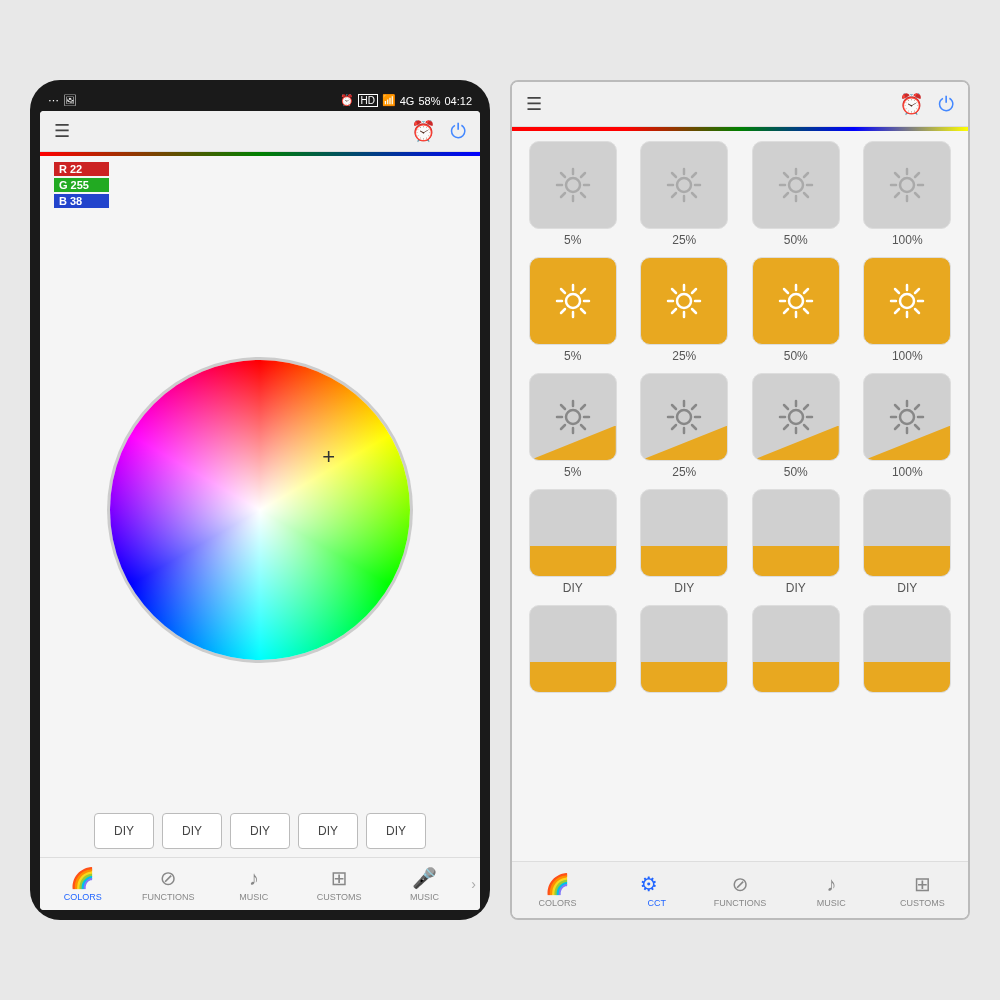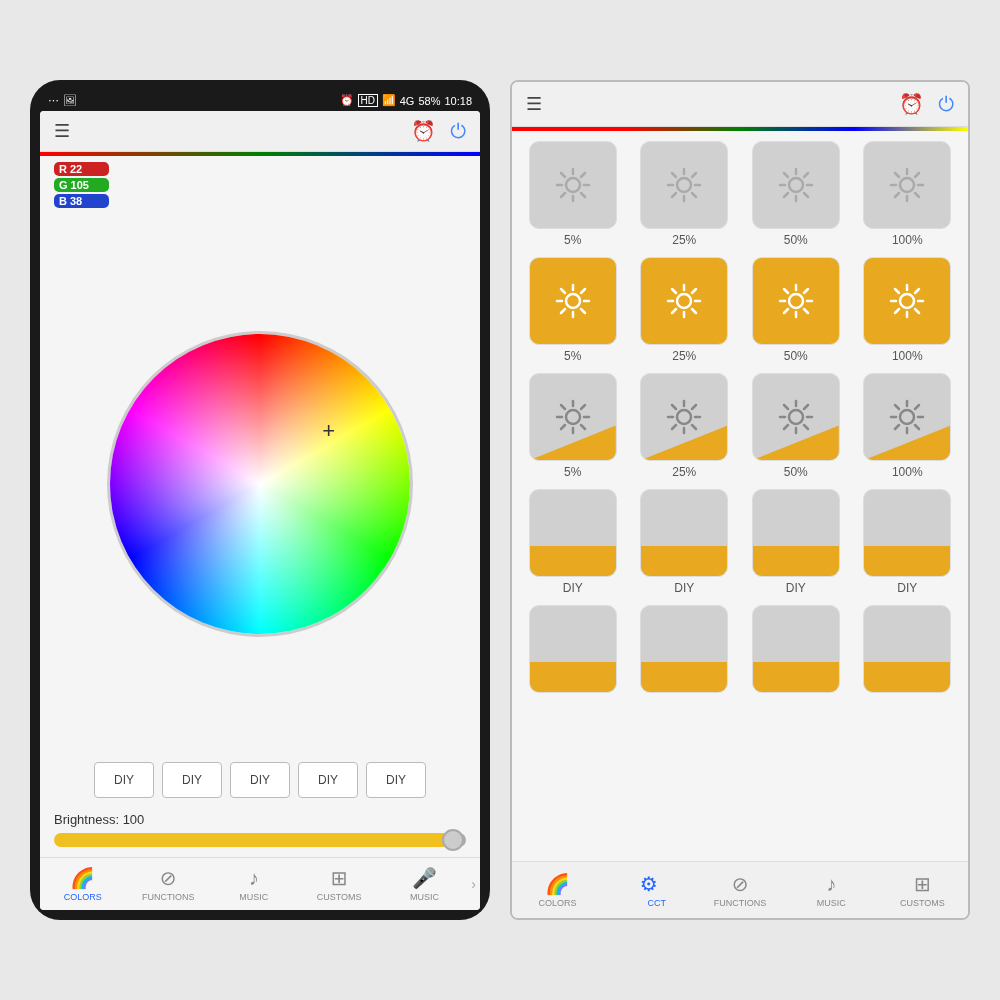--- a/index.html
+++ b/index.html
@@ -74,21 +74,21 @@
       display: flex;
       flex-direction: column;
       gap: 2px;
     }
     .rgb-label {
       display: inline-block;
       color: white;
       font-size: 11px;
       font-weight: bold;
       padding: 1px 5px;
-      border-radius: 5px;
+      border-radius: 0;
       width: 55px;
     }
     .rgb-r { background: #cc2222; }
     .rgb-g { background: #22aa22; }
     .rgb-b { background: #2244cc; }
 
     
     .color-wheel-area {
       display: flex;
       justify-content: center;
@@ -348,54 +348,48 @@
       <div class="left-icons">
         <span>⋯</span>
         <span>🖼</span>
       </div>
       <div class="right-info">
         <span>⏰</span>
         <span style="font-size:10px;border:1px solid white;padding:0 2px;">HD</span>
         <span>📶</span>
         <span>4G</span>
         <span>58%</span>
-        <span>10:18</span>
+        <span>04:12</span>
       </div>
     </div>
     <div class="phone-screen-left">
       <div class="app-header">
         <span class="hamburger-icon">☰</span>
         <div class="header-icons">
           <span class="alarm-icon">⏰</span>
           <span class="power-icon">⏻</span>
         </div>
       </div>
       <div class="color-bar"></div>
       <div class="rgb-labels">
         <span class="rgb-label rgb-r">R 22</span>
-        <span class="rgb-label rgb-g">G 105</span>
+        <span class="rgb-label rgb-g">G 255</span>
         <span class="rgb-label rgb-b">B 38</span>
       </div>
       <div class="color-wheel-area">
         <div class="color-wheel">
           <span class="crosshair">+</span>
         </div>
       </div>
       <div class="diy-row">
         <button class="diy-btn">DIY</button>
         <button class="diy-btn">DIY</button>
         <button class="diy-btn">DIY</button>
         <button class="diy-btn">DIY</button>
         <button class="diy-btn">DIY</button>
-      </div>
-      <div class="brightness-section">
-        <div class="brightness-label">Brightness: 100</div>
-        <div class="brightness-slider-track">
-          <div class="brightness-thumb"></div>
-        </div>
       </div>
       <div class="bottom-nav">
         <div class="nav-item active">
           <span class="nav-icon">🌈</span>
           <span class="nav-label">COLORS</span>
         </div>
         <div class="nav-item">
           <span class="nav-icon">⊘</span>
           <span class="nav-label">FUNCTIONS</span>
         </div>

